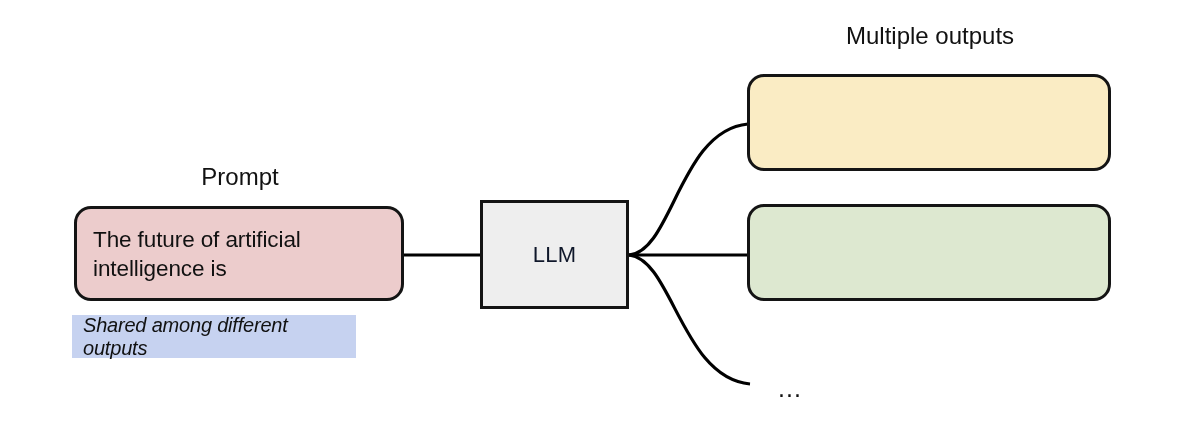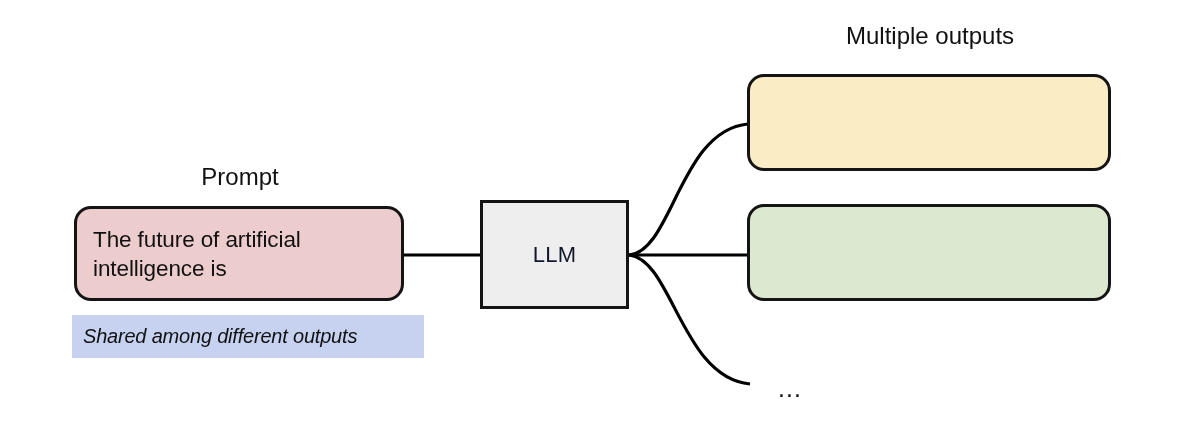--- a/index.html
+++ b/index.html
@@ -116,21 +116,21 @@
     top: 374px;
     font-size: 25px;
     letter-spacing: 1px;
   }
 
   
   #shared-note {
     position: absolute;
     left: 72px;
     top: 315px;
-    width: 352px;
+    width: 284px;
     height: 43px;
     background: #c6d2f0;
     display: flex;
     align-items: center;
     padding-left: 11px;
     box-sizing: border-box;
   }
   #shared-note-text {
     font-size: 20px;
     font-style: italic;

